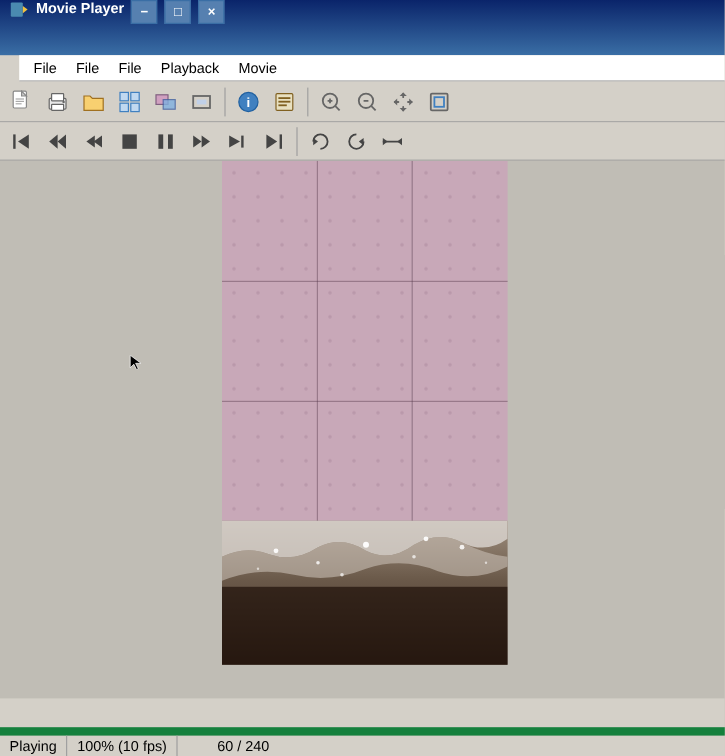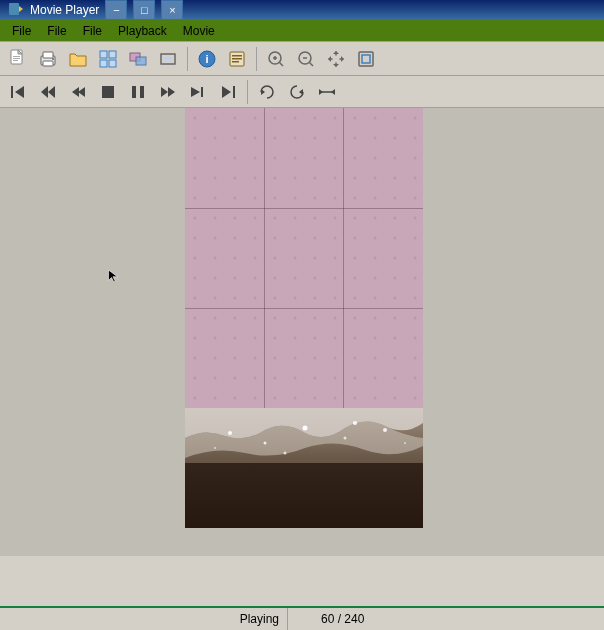--- a/index.html
+++ b/index.html
@@ -9,48 +9,50 @@
       background: #d4d0c8;
       font-family: 'Segoe UI', Tahoma, sans-serif;
       font-size: 12px;
       overflow: hidden;
       user-select: none;
     }
 
     
     #title-bar {
       background: linear-gradient(to bottom, #0a246a, #3a6ea5);
-      height: 20px;
-      display: flex;
-      align-items: center;
+      height: 46px;
+      display: flex;
+      align-items: flex-start;
       padding: 0 8px;
       gap: 6px;
       color: white;
+      font-weight: bold;
     }
     .title-btn {
       width: 22px;
       height: 20px;
       background: #5680b0;
       border: 1px solid #3a6ea5;
       display: flex;
       align-items: center;
       justify-content: center;
       cursor: pointer;
       color: white;
       font-size: 11px;
     }
 
     
     #menu-bar {
-      background: #4d7c0f;
+      background: #ffffff;
       height: 22px;
       display: flex;
       align-items: center;
       padding: 0 4px;
       border-bottom: 1px solid #a0a0a0;
+      margin-left: 16px;
     }
     .menu-item {
       padding: 2px 8px;
       cursor: pointer;
       font-size: 12px;
     }
 
     
     #toolbar1 {
       background: #d4d0c8;
@@ -118,26 +120,25 @@
       height: 12px;
       pointer-events: none;
     }
 
     
     #status-bar {
       background: #d4d0c8;
       height: 24px;
       display: flex;
       align-items: center;
-      border-top: 2px solid #15803d;
+      border-top: 7px solid #15803d;
       position: absolute;
       bottom: 0;
       left: 0;
       right: 0;
-      justify-content: center;
     }
     .status-section {
       padding: 0 8px;
       border-right: 1px solid #a0a0a0;
       height: 100%;
       display: flex;
       align-items: center;
       font-size: 12px;
     }
     .status-section:last-child { border-right: none; margin-left: 25px; }
@@ -413,15 +414,18 @@
       </svg>
     </div>
   </div>
 </div>
 
 <div id="status-bar">
   <div class="status-section">
     <span>Playing</span>
   </div>
   <div class="status-section">
+    <span>100% (10 fps)</span>
+  </div>
+  <div class="status-section">
     <span>60 / 240</span>
   </div>
 </div>
 
 </body></html>

